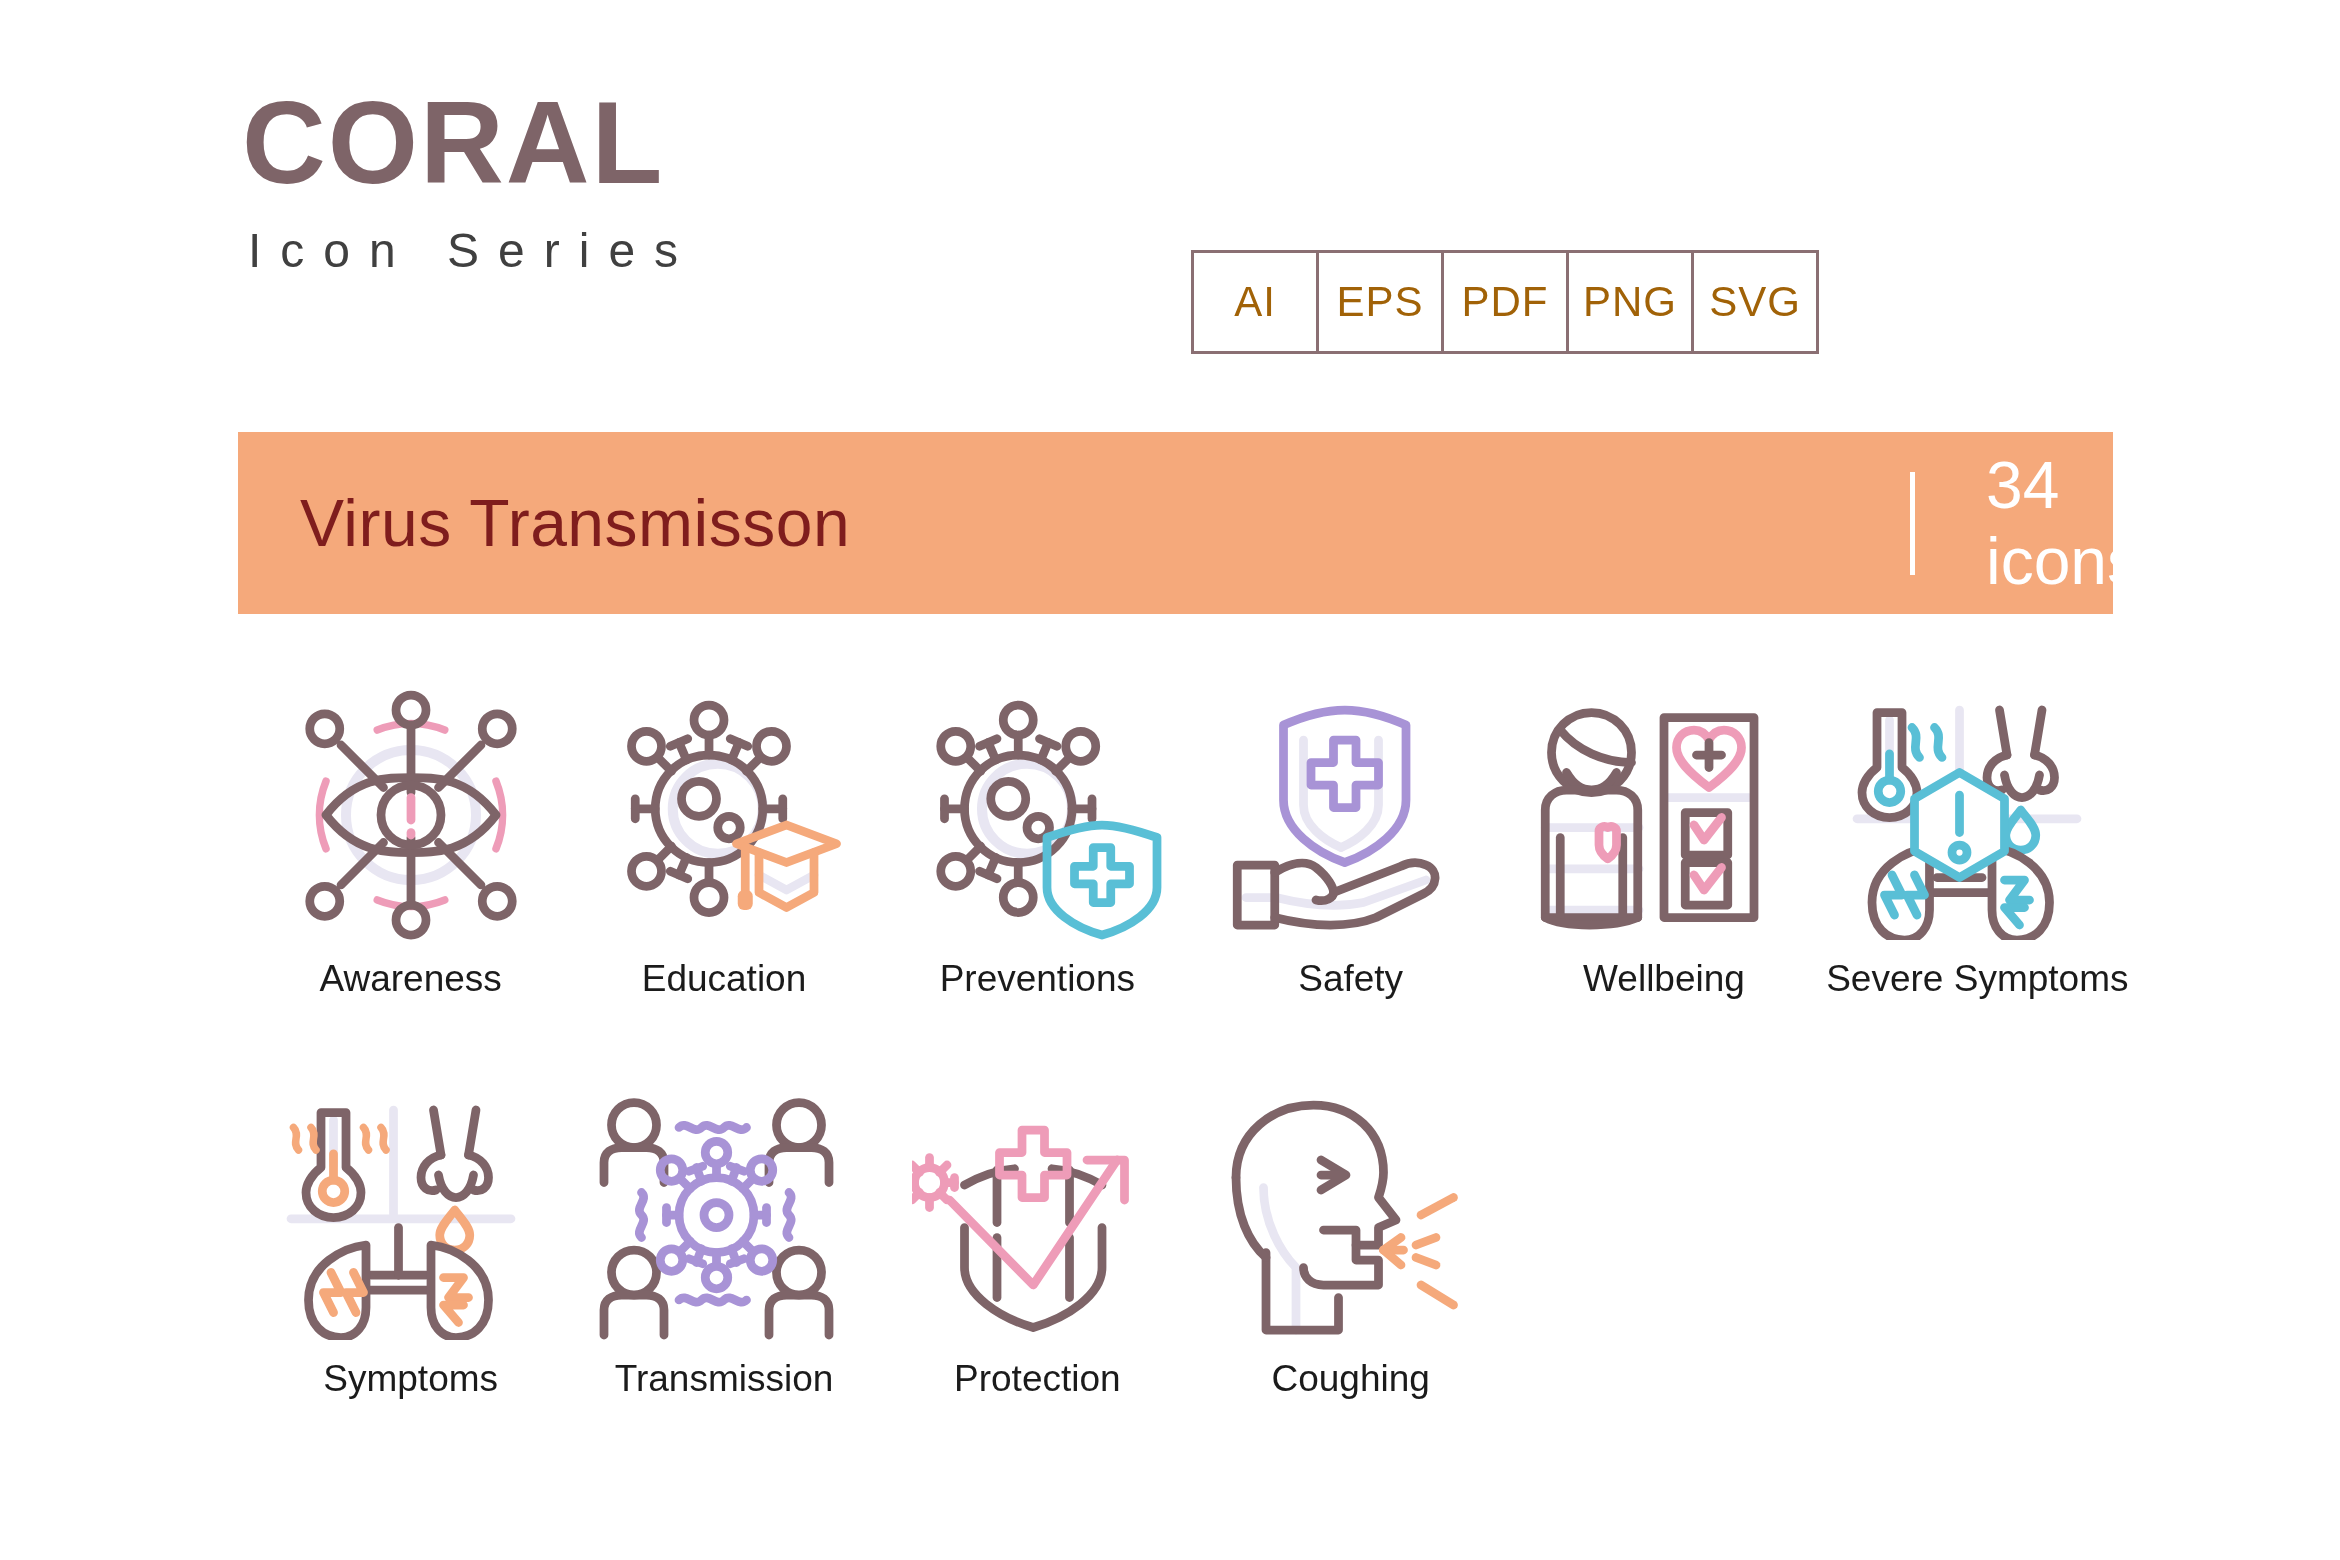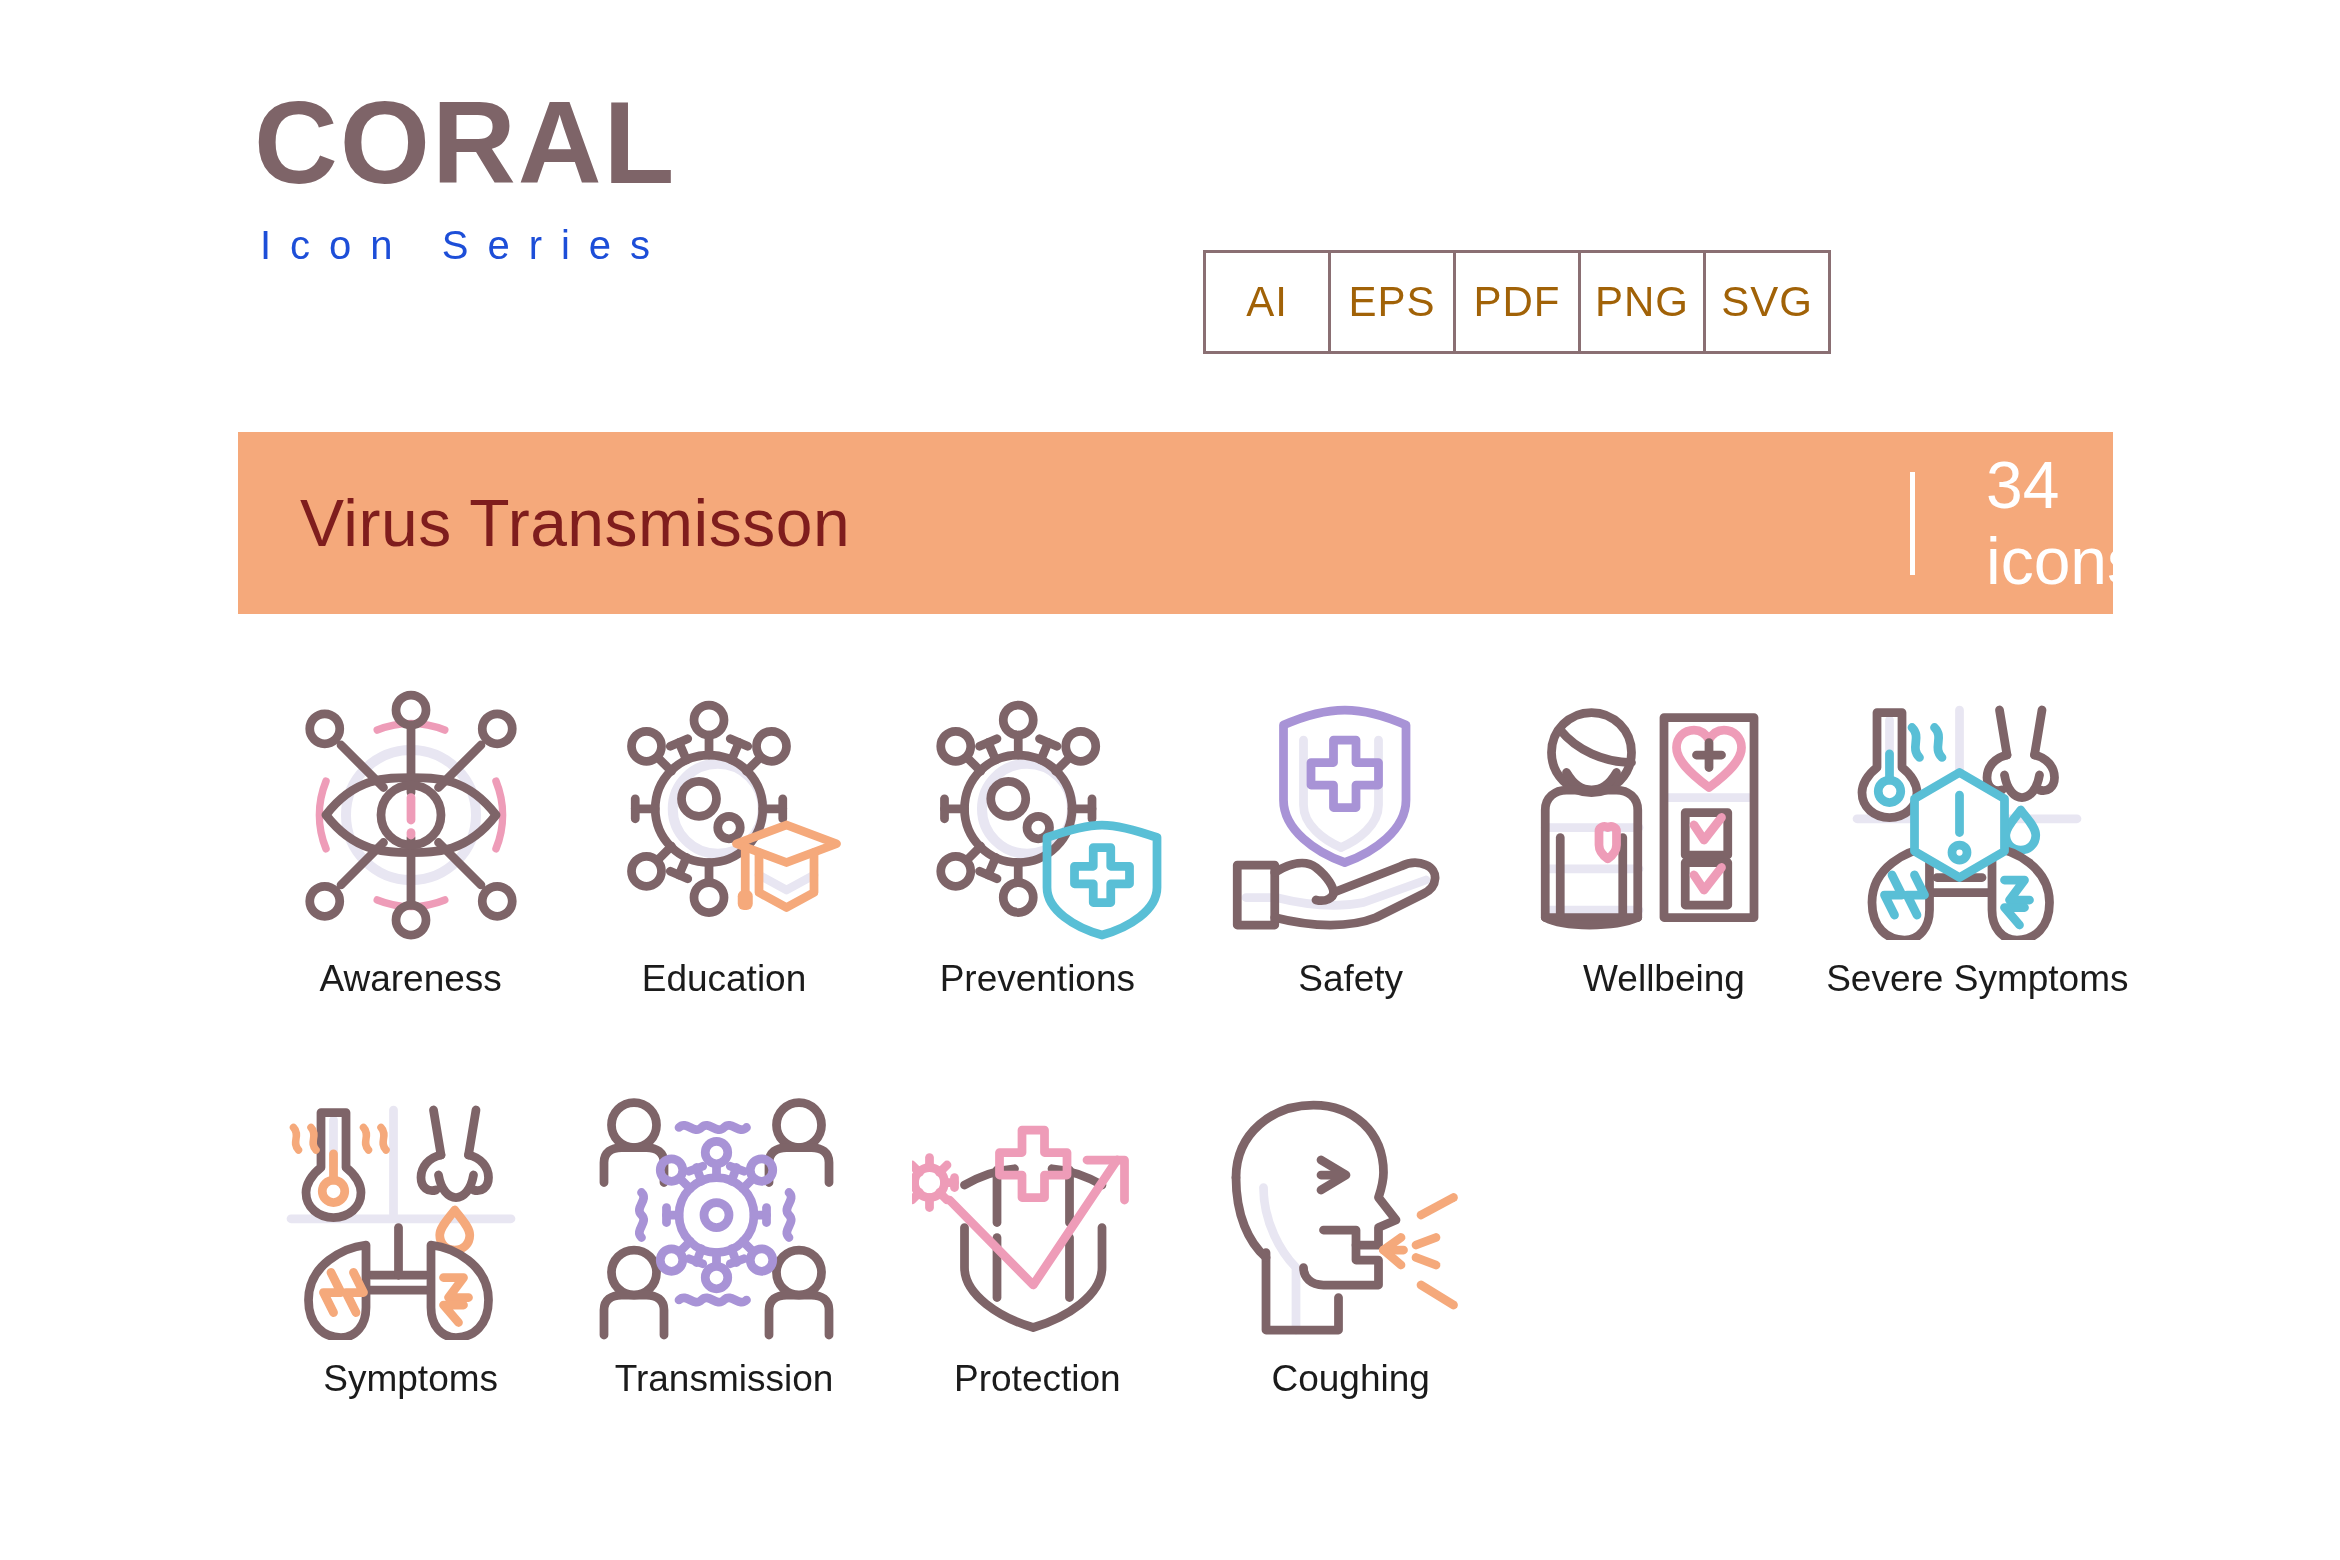--- a/index.html
+++ b/index.html
@@ -11,21 +11,21 @@
     width: 2340px;
     height: 1560px;
     font-family: "Liberation Sans", sans-serif;
     overflow: hidden;
     position: relative;
   }
 
   
   #header {
     position: absolute;
-    left: 16px; top: 0;
+    left: 4px; top: 0;
     width: 2000px;
     height: 400px;
   }
   #brand {
     position: absolute;
     left: 238px;
     top: 85px;
     width: 900px;
   }
   #brand-title {
@@ -33,23 +33,23 @@
     font-weight: bold;
     font-size: 116px;
     line-height: 1.0;
     letter-spacing: 2px;
     color: #7E6468;
     margin: 0;
   }
   #brand-subtitle {
     font-family: "Liberation Sans", sans-serif;
     font-weight: 300;
-    font-size: 40px;
+    font-size: 48px;
     letter-spacing: 19px;
-    color: #1d4ed8;
+    color: #404040;
     margin: 22px 0 0 6px;
   }
 
   
   #formats {
     position: absolute;
     right: 185px;
     top: 250px;
     display: flex;
     border: 3px solid #8A6F73;

